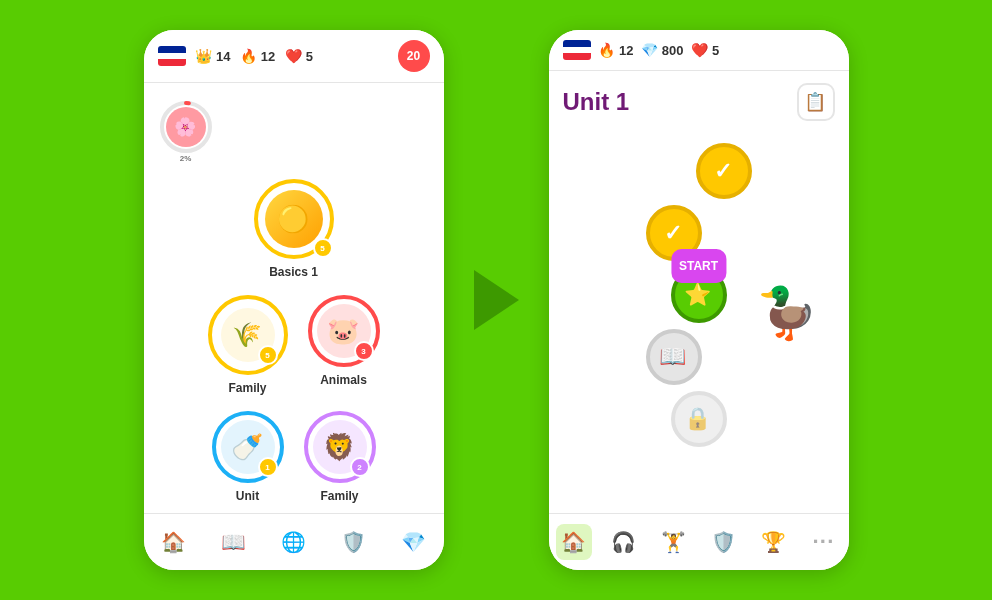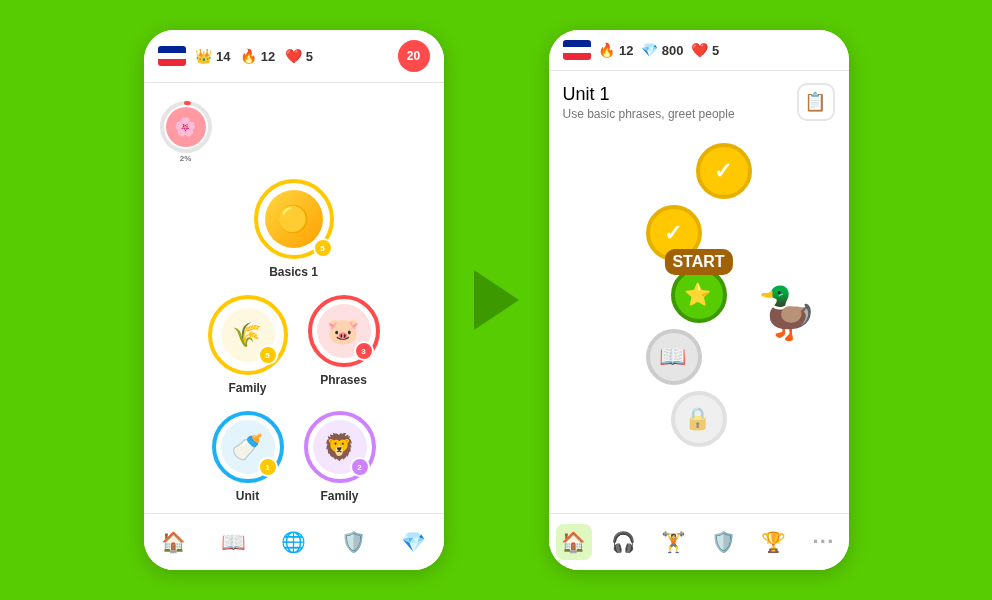--- a/index.html
+++ b/index.html
@@ -169,23 +169,23 @@
       padding: 10px 14px;
       gap: 8px;
       background: white;
       border-bottom: 1px solid #e5e5e5;
     }
     .unit-header {
       padding: 12px 14px;
       background: white;
     }
     .unit-title {
-      font-size: 18px;
-      font-weight: 400;
-      color: #000000;
+      font-size: 24px;
+      font-weight: 700;
+      color: #701a75;
     }
     .unit-desc {
       font-size: 12px;
       color: #777;
       margin-top: 2px;
     }
     .unit-header-row {
       display: flex;
       align-items: center;
       justify-content: space-between;
@@ -239,25 +239,25 @@
     }
     .node-gray {
       background: #e5e5e5;
       border: 4px solid #ccc;
     }
     .start-label {
       position: absolute;
       top: -18px;
       left: 50%;
       transform: translateX(-50%);
-      background: #a16207;
+      background: #d946ef;
       color: white;
-      font-size: 16px;
+      font-size: 12px;
       font-weight: 800;
-      padding: 4px 8px;
+      padding: 10px 8px;
       border-radius: 10px;
       white-space: nowrap;
     }
     .path-row {
       display: flex;
       align-items: center;
       width: 100%;
       justify-content: center;
       position: relative;
     }
@@ -465,21 +465,21 @@
           </div>
           <div class="lesson-circle">
             <div class="outer-ring-red">
               <div class="inner-circle-red" style="position:relative;">
                 🐷
                 <div class="small-badge small-badge-red">
                   <span>3</span>
                 </div>
               </div>
             </div>
-            <span class="lesson-label">Phrases</span>
+            <span class="lesson-label">Animals</span>
           </div>
         </div>
 
         <div class="lessons-row">
           <div class="lesson-circle">
             <div class="outer-ring-blue">
               <div class="inner-circle-blue" style="position:relative;">
                 🍼
                 <div class="small-badge" style="background:#ffc800;">
                   <span>1</span>
@@ -545,21 +545,20 @@
       <div class="stat-item">
         <span class="stat-icon heart-icon">❤️</span>
         <span class="stat-value">5</span>
       </div>
     </div>
 
     <div class="unit-header">
       <div class="unit-header-row">
         <div>
           <div class="unit-title">Unit 1</div>
-          <div class="unit-desc">Use basic phrases, greet people</div>
         </div>
         <div class="notes-btn">
           <span>📋</span>
         </div>
       </div>
     </div>
 
     <div class="lesson-path">
 
       <div class="path-row">

